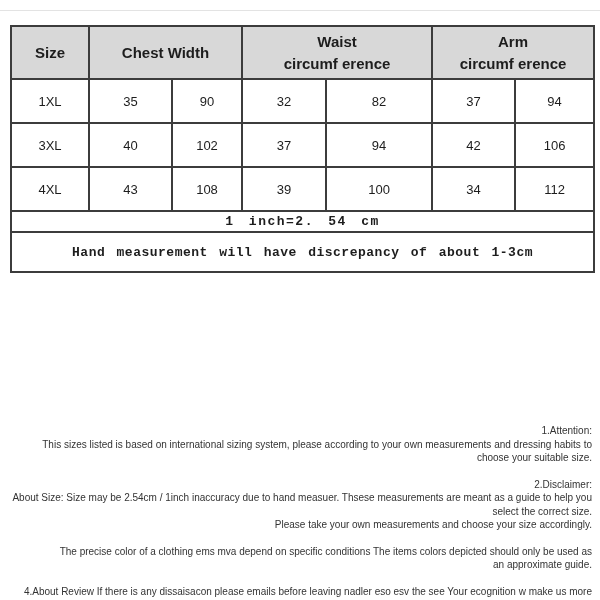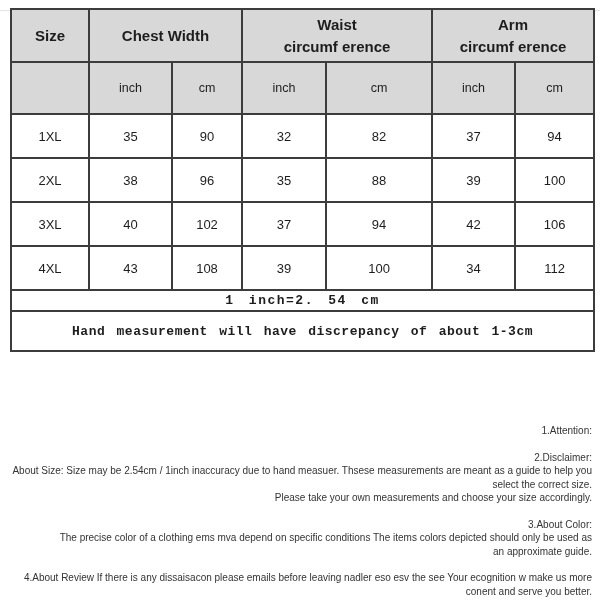--- a/index.html
+++ b/index.html
@@ -21,21 +21,21 @@
     overflow: hidden;
   }
   .top-divider {
     position: absolute;
     left: 0; top: 10px;
     width: 600px; height: 1px;
     background: var(--top_divider);
   }
   table.size-chart {
     position: absolute;
-    left: 10px; top: 8px;
+    left: 10px; top: 25px;
     width: 583px;
     border-collapse: collapse;
     table-layout: fixed;
   }
   table.size-chart td, table.size-chart th {
     border: 2px solid var(--table_border);
     text-align: center;
     vertical-align: middle;
     padding: 0;
     color: var(--text);
@@ -104,47 +104,29 @@
   </colgroup>
   <tbody>
     <tr class="hdr-main">
       <th>Size</th>
       <th colspan="2">Chest Width</th>
       <th colspan="2">Waist
 circumf erence</th>
       <th colspan="2">Arm
 circumf erence</th>
     </tr>
-    <tr class="hdr-units">
-      <td></td>
-      <td>inch</td>
-      <td>cm</td>
-      <td>inch</td>
-      <td>cm</td>
-      <td>inch</td>
-      <td>cm</td>
-    </tr>
 
     <tr class="data-row">
       <td>1XL</td>
       <td>35</td>
       <td>90</td>
       <td>32</td>
       <td>82</td>
       <td>37</td>
       <td>94</td>
-    </tr>
-    <tr class="data-row">
-      <td>2XL</td>
-      <td>38</td>
-      <td>96</td>
-      <td>35</td>
-      <td>88</td>
-      <td>39</td>
-      <td>100</td>
     </tr>
     <tr class="data-row">
       <td>3XL</td>
       <td>40</td>
       <td>102</td>
       <td>37</td>
       <td>94</td>
       <td>42</td>
       <td>106</td>
     </tr>
@@ -163,28 +145,28 @@
     </tr>
     <tr class="note-row">
       <td colspan="7">Hand measurement will have discrepancy of about 1-3cm</td>
     </tr>
   </tbody>
 </table>
 
 <div class="notes">
   <div class="note">
     <span class="note-heading">1.Attention:</span>
+    <span class="note-text">This sizes listed is based on international sizing system, please according to your own measurements and dressing habits to choose your suitable size.</span>
   </div>
   <div class="note">
     <span class="note-heading">2.Disclaimer:</span>
     <span class="note-text">About Size: Size may be 2.54cm / 1inch inaccuracy due to hand measuer. Thsese measurements are meant as a guide to help you select the correct size.
 Please take your own measurements and choose your size accordingly.</span>
   </div>
   <div class="note">
-    <span class="note-heading">3.About Color:</span>
     <span class="note-text">The precise color of a clothing ems mva depend on specific conditions The items colors depicted should only be used as
 an approximate guide.</span>
   </div>
   <div class="note">
     <span class="note-text">4.About Review If there is any dissaisacon please emails before leaving nadler eso esv the see Your ecognition w make us more
 conent and serve you better.</span>
   </div>
 </div>
 
 </body></html>

